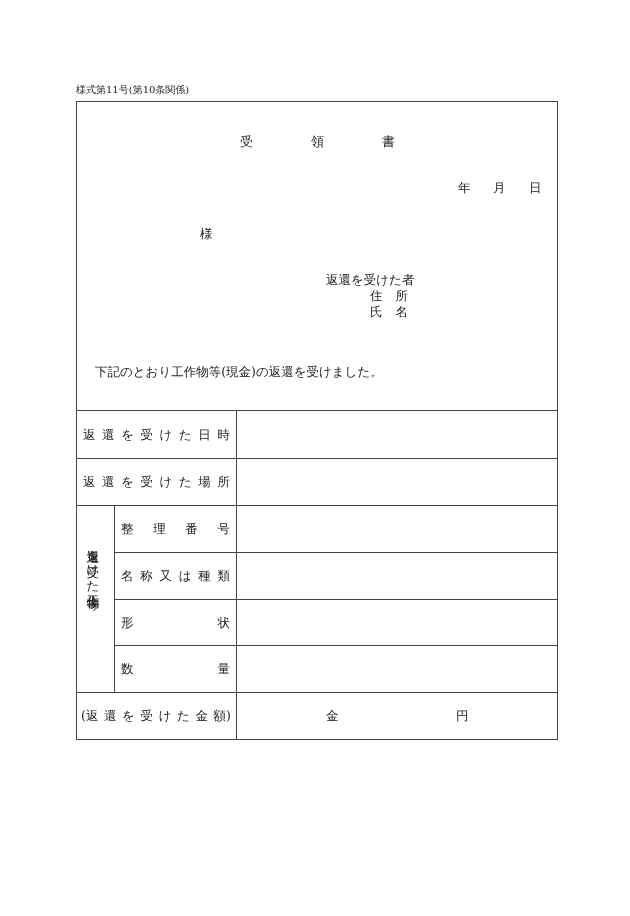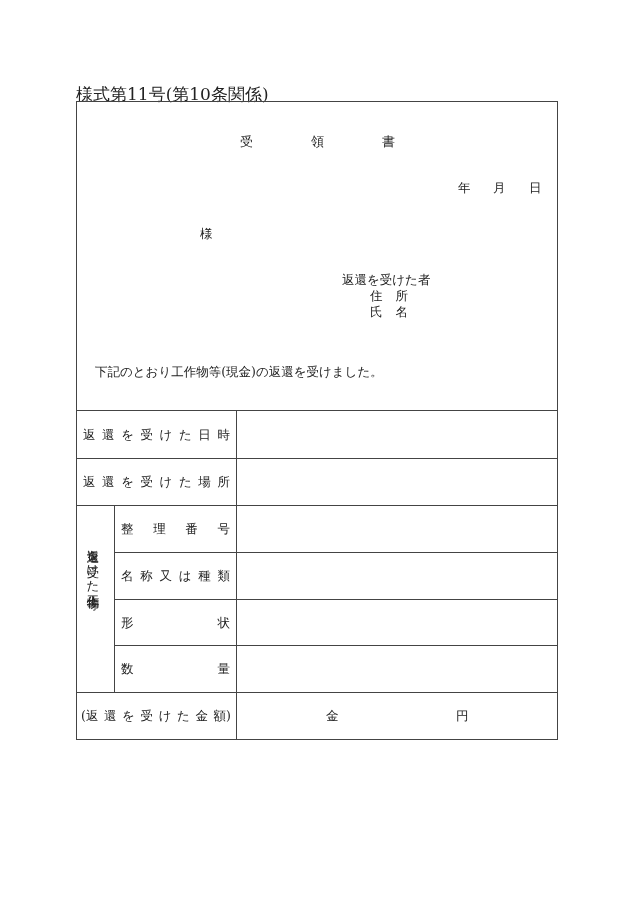--- a/index.html
+++ b/index.html
@@ -2,21 +2,21 @@
 <html><head>
 <meta charset="utf-8">
 <style>
   html, body { margin: 0; padding: 0; background: #ffffff; }
   body {
     width: 630px; height: 916px; position: relative; overflow: hidden;
     font-family: "DejaVu Serif", "Liberation Serif", serif;
     color: #222; font-size: 12.5px;
   }
   .abs { position: absolute; white-space: nowrap; }
-  .form-number { left: 76px; top: 83px; font-size: 17px; }
+  .form-number { left: 76px; top: 83px; font-size: 10px; }
   .outer { position: absolute; left: 76px; top: 101px; width: 480px; height: 637px; border: 1px solid #444; box-sizing: content-box; }
   .hline { position: absolute; height: 0; border-top: 1px solid #444; }
   .vline { position: absolute; width: 0; border-left: 1px solid #444; }
   .title-char { position: absolute; top: 133px; font-size: 13px; }
   .date-char { position: absolute; top: 180px; font-size: 12.5px; }
   .spaced { display: flex; justify-content: space-between; position: absolute; }
   .vertical { writing-mode: vertical-rl; text-orientation: upright; letter-spacing: 0.5px; }
 </style>
 </head>
 <body>
@@ -28,21 +28,21 @@
 <div class="title-char" style="left:240px">受</div>
 <div class="title-char" style="left:311px">領</div>
 <div class="title-char" style="left:382px">書</div>
 
 <div class="date-char" style="left:458px">年</div>
 <div class="date-char" style="left:493px">月</div>
 <div class="date-char" style="left:529px">日</div>
 
 <div class="abs" style="left:200px; top:226px;">様</div>
 
-<div class="abs" style="left:342px; top:272px;">返還を受けた者</div>
+<div class="abs" style="left:326px; top:272px;">返還を受けた者</div>
 <div class="spaced" style="left:370px; top:288px; width:38px;">
   <span>住</span>
   <span>所</span>
 </div>
 <div class="spaced" style="left:370px; top:304px; width:38px;">
   <span>氏</span>
   <span>名</span>
 </div>
 
 <div class="abs" style="left:95px; top:364px;text-align:right;">下記のとおり工作物等(現金)の返還を受けました。</div>

